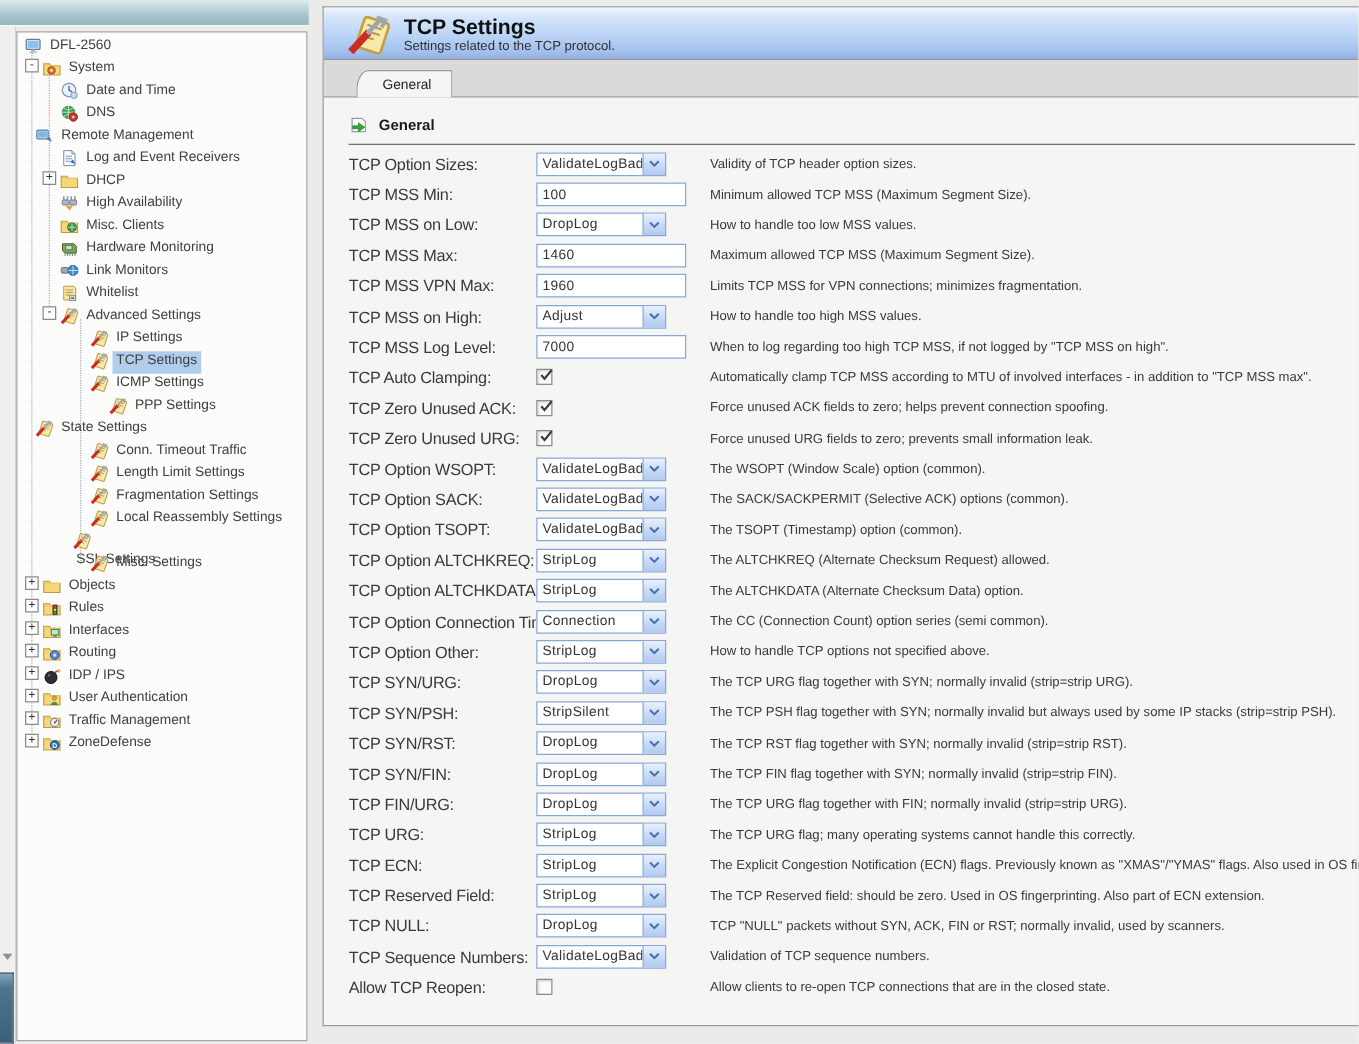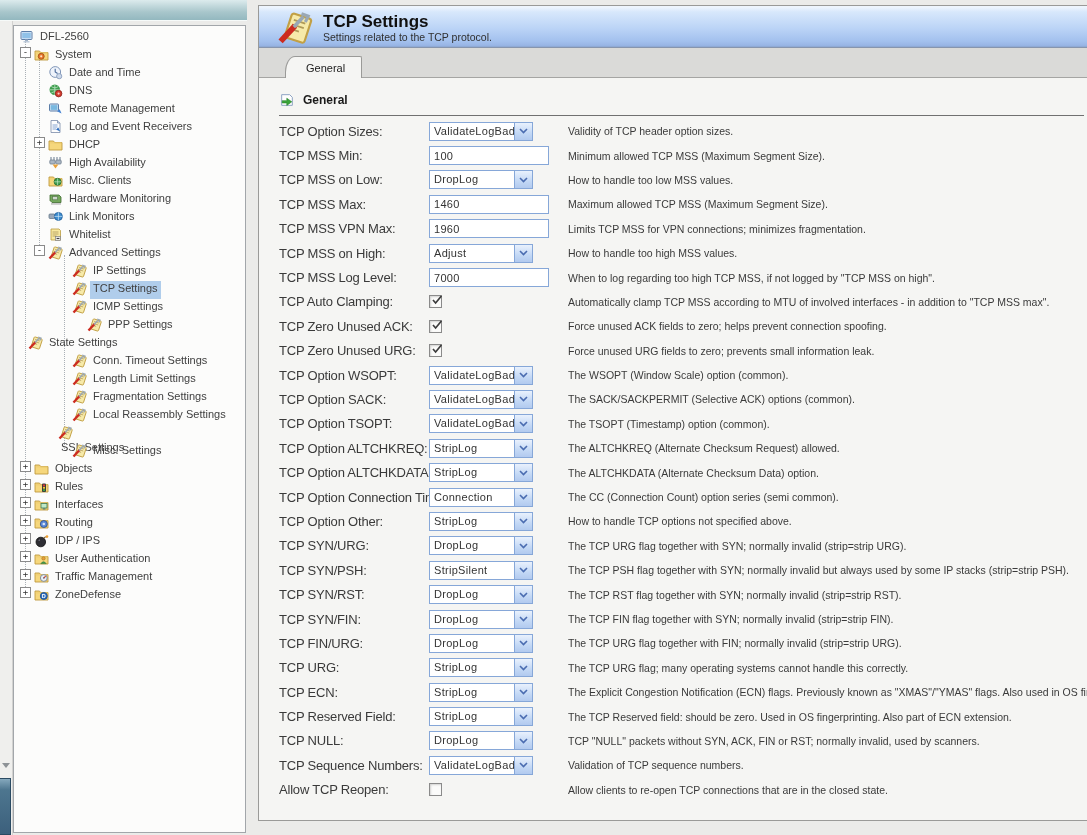--- a/index.html
+++ b/index.html
@@ -133,21 +133,21 @@
           <span class="ticon">
             <svg width="15" height="15" viewBox="0 0 15 15">
               <circle cx="6.8" cy="6.8" r="5.3" fill="#3f9e4f"></circle>
               <path d="M1.8 6.8 h10 M6.8 1.8 v10 M3.2 3.4 c2.3 1.9 5 1.9 7.2 0 M3.2 10.2 c2.3 -1.9 5 -1.9 7.2 0" stroke="#bfe3c4" stroke-width="0.8" fill="none"></path>
               <circle cx="10.6" cy="10.6" r="3.3" fill="#d23b2f" stroke="#8a1f18" stroke-width="0.8"></circle>
               <circle cx="10.6" cy="10.6" r="1.1" fill="#f6c9c4"></circle>
             </svg>
           </span>
           <span class="tlabel">DNS</span>
         </div>
-        <div class="tree-row" style="padding-left: 20px;">
+        <div class="tree-row" style="">
           <span class="spacer"></span>
           <span class="ticon">
             <svg width="15" height="15" viewBox="0 0 15 15">
               <rect x="1.5" y="3" width="9" height="7" rx="0.8" fill="#dbe7f5" stroke="#5b7da8"></rect>
               <rect x="2.6" y="4.1" width="6.8" height="4.8" fill="#79b8e0"></rect>
               <path d="M9 10.2 l4.5 2.4 -1.8 -4.4 z" fill="#3f7fd0"></path>
             </svg>
           </span>
           <span class="tlabel">Remote Management</span>
         </div>
@@ -328,21 +328,21 @@
             <svg width="15" height="15" viewBox="0 0 15 15">
               <g transform="rotate(18 8 8)">
                 <rect x="4.5" y="2.5" width="8.5" height="10.5" rx="1" fill="#f7eaa9" stroke="#c2a045" stroke-width="0.9"></rect>
                 <path d="M6 5 h5 M6 7 h5 M6 9 h3.5" stroke="#b09a58" stroke-width="0.7"></path>
               </g>
               <path d="M1.5 13.5 L7.5 7" stroke="#cc2b20" stroke-width="2.4"></path>
               <path d="M7 7.5 L11 3.2" stroke="#9aa8b5" stroke-width="1.5"></path>
               <path d="M10.2 2 l2.8 1 -1.2 2.4" fill="none" stroke="#9aa8b5" stroke-width="1.3"></path>
             </svg>
           </span>
-          <span class="tlabel">Conn. Timeout Settings</span>
+          <span class="tlabel">Conn. Timeout Traffic</span>
         </div>
         <div class="tree-row" style="padding-left: 44px;">
           <span class="spacer"></span>
           <span class="ticon">
             <svg width="15" height="15" viewBox="0 0 15 15">
               <g transform="rotate(18 8 8)">
                 <rect x="4.5" y="2.5" width="8.5" height="10.5" rx="1" fill="#f7eaa9" stroke="#c2a045" stroke-width="0.9"></rect>
                 <path d="M6 5 h5 M6 7 h5 M6 9 h3.5" stroke="#b09a58" stroke-width="0.7"></path>
               </g>
               <path d="M1.5 13.5 L7.5 7" stroke="#cc2b20" stroke-width="2.4"></path>

